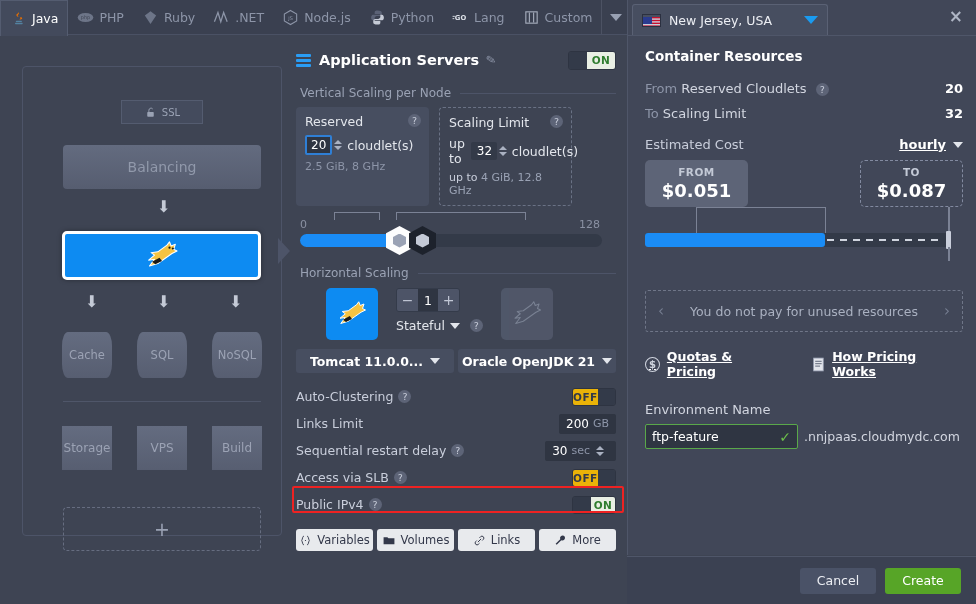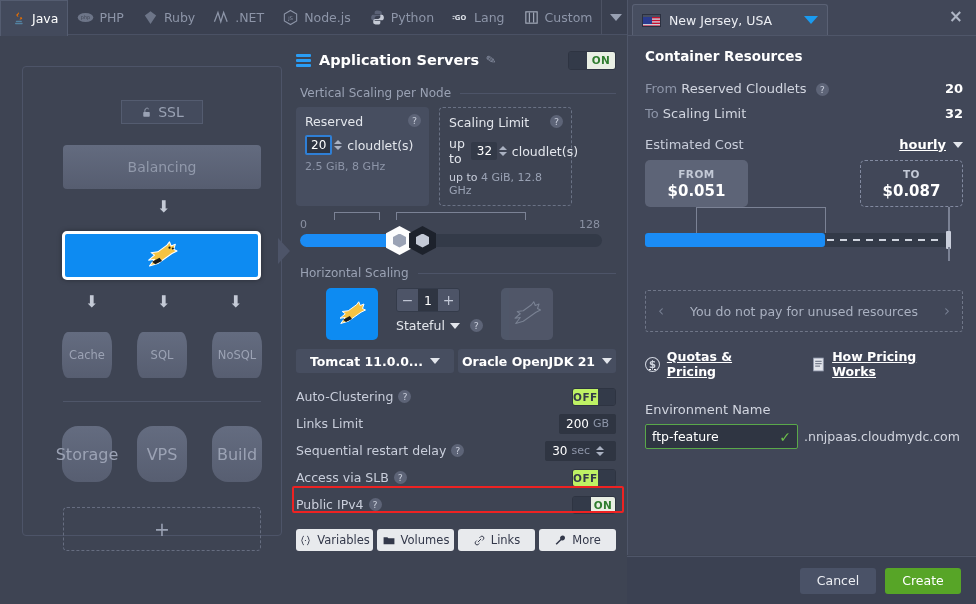--- a/index.html
+++ b/index.html
@@ -52,21 +52,21 @@
     background: #3e4453;
   }
   .topo-box {
     position: absolute; left: 12px; top: 20px; width: 260px; height: 470px;
     border: 1px solid #4d5468; border-radius: 4px;
   }
   .ssl-btn {
     position: absolute; left: 111px; top: 54px; width: 82px; height: 24px;
     background: #444b5d; border: 1px solid #545c70; border-radius: 0;
     display: flex; align-items: center; justify-content: center; gap: 5px;
-    font-size: 14px; color: #9aa2b4; z-index: 3; cursor: pointer;
+    font-size: 10px; color: #9aa2b4; z-index: 3; cursor: pointer;
   }
   .node-box {
     background: #5a6173; border-radius: 4px;
     display: flex; align-items: center; justify-content: center;
     color: #9199ab; font-size: 14px;
   }
   .balancing {
     position: absolute; left: 53px; top: 99px; width: 198px; height: 44px;
     background: linear-gradient(#636b7f,#565d70);
   }
@@ -86,25 +86,25 @@
     background: linear-gradient(#646c80,#575e71);
     border-radius: 6px/14px;
     display:flex; align-items:center; justify-content:center;
     color:#9ba2b4; font-size: 11.5px;
   }
   .hr-sep { position: absolute; left: 53px; top: 355px; width: 198px;
             height: 1px; background: #4f5669; }
   .svcrow { position: absolute; left: 52px; top: 380px; width: 200px;
             display: flex; justify-content: space-between; }
   .svc {
-    width: 50px; height: 56px;
+    width: 50px; height: 44px;
     background: linear-gradient(#646c80,#575e71);
-    border-radius: 16px;
+    border-radius: 0;
     display:flex; align-items:center; justify-content:center;
-    color:#9ba2b4; font-size: 16px;
+    color:#9ba2b4; font-size: 12px;
   }
   .addbox {
     position: absolute; left: 53px; top: 461px; width: 198px; height: 44px;
     border: 1px dashed #666d80; border-radius: 4px;
     display:flex; align-items:center; justify-content:center;
     color:#99a1b3; font-size: 19px; cursor: pointer;
   }
   .pointer-tip {
     position: absolute; left: 268px; top: 192px;
     width: 0; height: 0;
@@ -121,21 +121,21 @@
   .pencil { margin-left: 7px; color:#8d95a8; font-size: 12px; transform: rotate(-10deg);}
   .toggle {
     width: 48px; height: 19px; border-radius: 3px; display: flex;
     overflow: hidden; cursor: pointer; border:1px solid #2e3442;
   }
   .toggle .knob { width: 18px; background: #333a49; }
   .toggle .lbl { flex:1; display:flex; align-items:center; justify-content:center;
                  font-size: 10.5px; font-weight: bold; letter-spacing:.5px; }
   .toggle.on .lbl { background: #e9efe4; color: #2f7d2f; }
   .toggle.off { flex-direction: row-reverse; }
-  .toggle.off .lbl { background: #bef264; color: #333a49; }
+  .toggle.off .lbl { background: #eab308; color: #333a49; }
   .toggle.small { width: 44px; height: 18px; }
 
   .sec-label {
     display:flex; align-items:center; gap:9px;
     font-size: 12px; color:#9aa2b4; margin: 12px 0 7px 4px;
   }
   .sec-label .line { flex:1; height:1px; background:#4d out; }
   .sec-label .line { background:#4d5468; }
 
   .vs-row { display:flex; gap:10px; }
@@ -282,21 +282,21 @@
   .hourly { color:#fff; font-weight:bold; text-decoration:underline; cursor:pointer;}
   .cost-area { position:relative; height:114px; margin-top:8px; }
   .cost-card {
     position:absolute; top:0; width:103px; height:47px; border-radius:5px;
     display:flex; flex-direction:column; align-items:center; justify-content:center;
   }
   .cost-card.from { left:0; background:#5d6477; }
   .cost-card.to { right:0; border:1px dashed #7c melhor; }
   .cost-card.to { border:1px dashed #828aa0; }
   .cost-card .cap { font-size:10.5px; font-weight:bold; color:#c3c9d6; letter-spacing:.5px;}
-  .cost-card .amt { font-size:15px; font-weight:bold; color:#fff; margin-top:2px; }
+  .cost-card .amt { font-size:18px; font-weight:bold; color:#fff; margin-top:2px; }
   .cost-track {
     position:absolute; left:0; top:73px; width:306px; height:14px;
     background:#333a48; border-radius:3px;
   }
   .cost-track .cfill { position:absolute; left:0; top:0; height:14px; width:180px;
                        background:#1a8cf5; border-radius:3px;}
   .cost-track .dash { position:absolute; left:182px; top:6px; right:8px; height:2px;
                       background: repeating-linear-gradient(to right,#cfd4de 0 7px,transparent 7px 13px);}
   .cost-track .endcap { position:absolute; right:0; top:-2px; width:5px; height:18px;
                         background:#c9cedb; border-radius:1px;}

